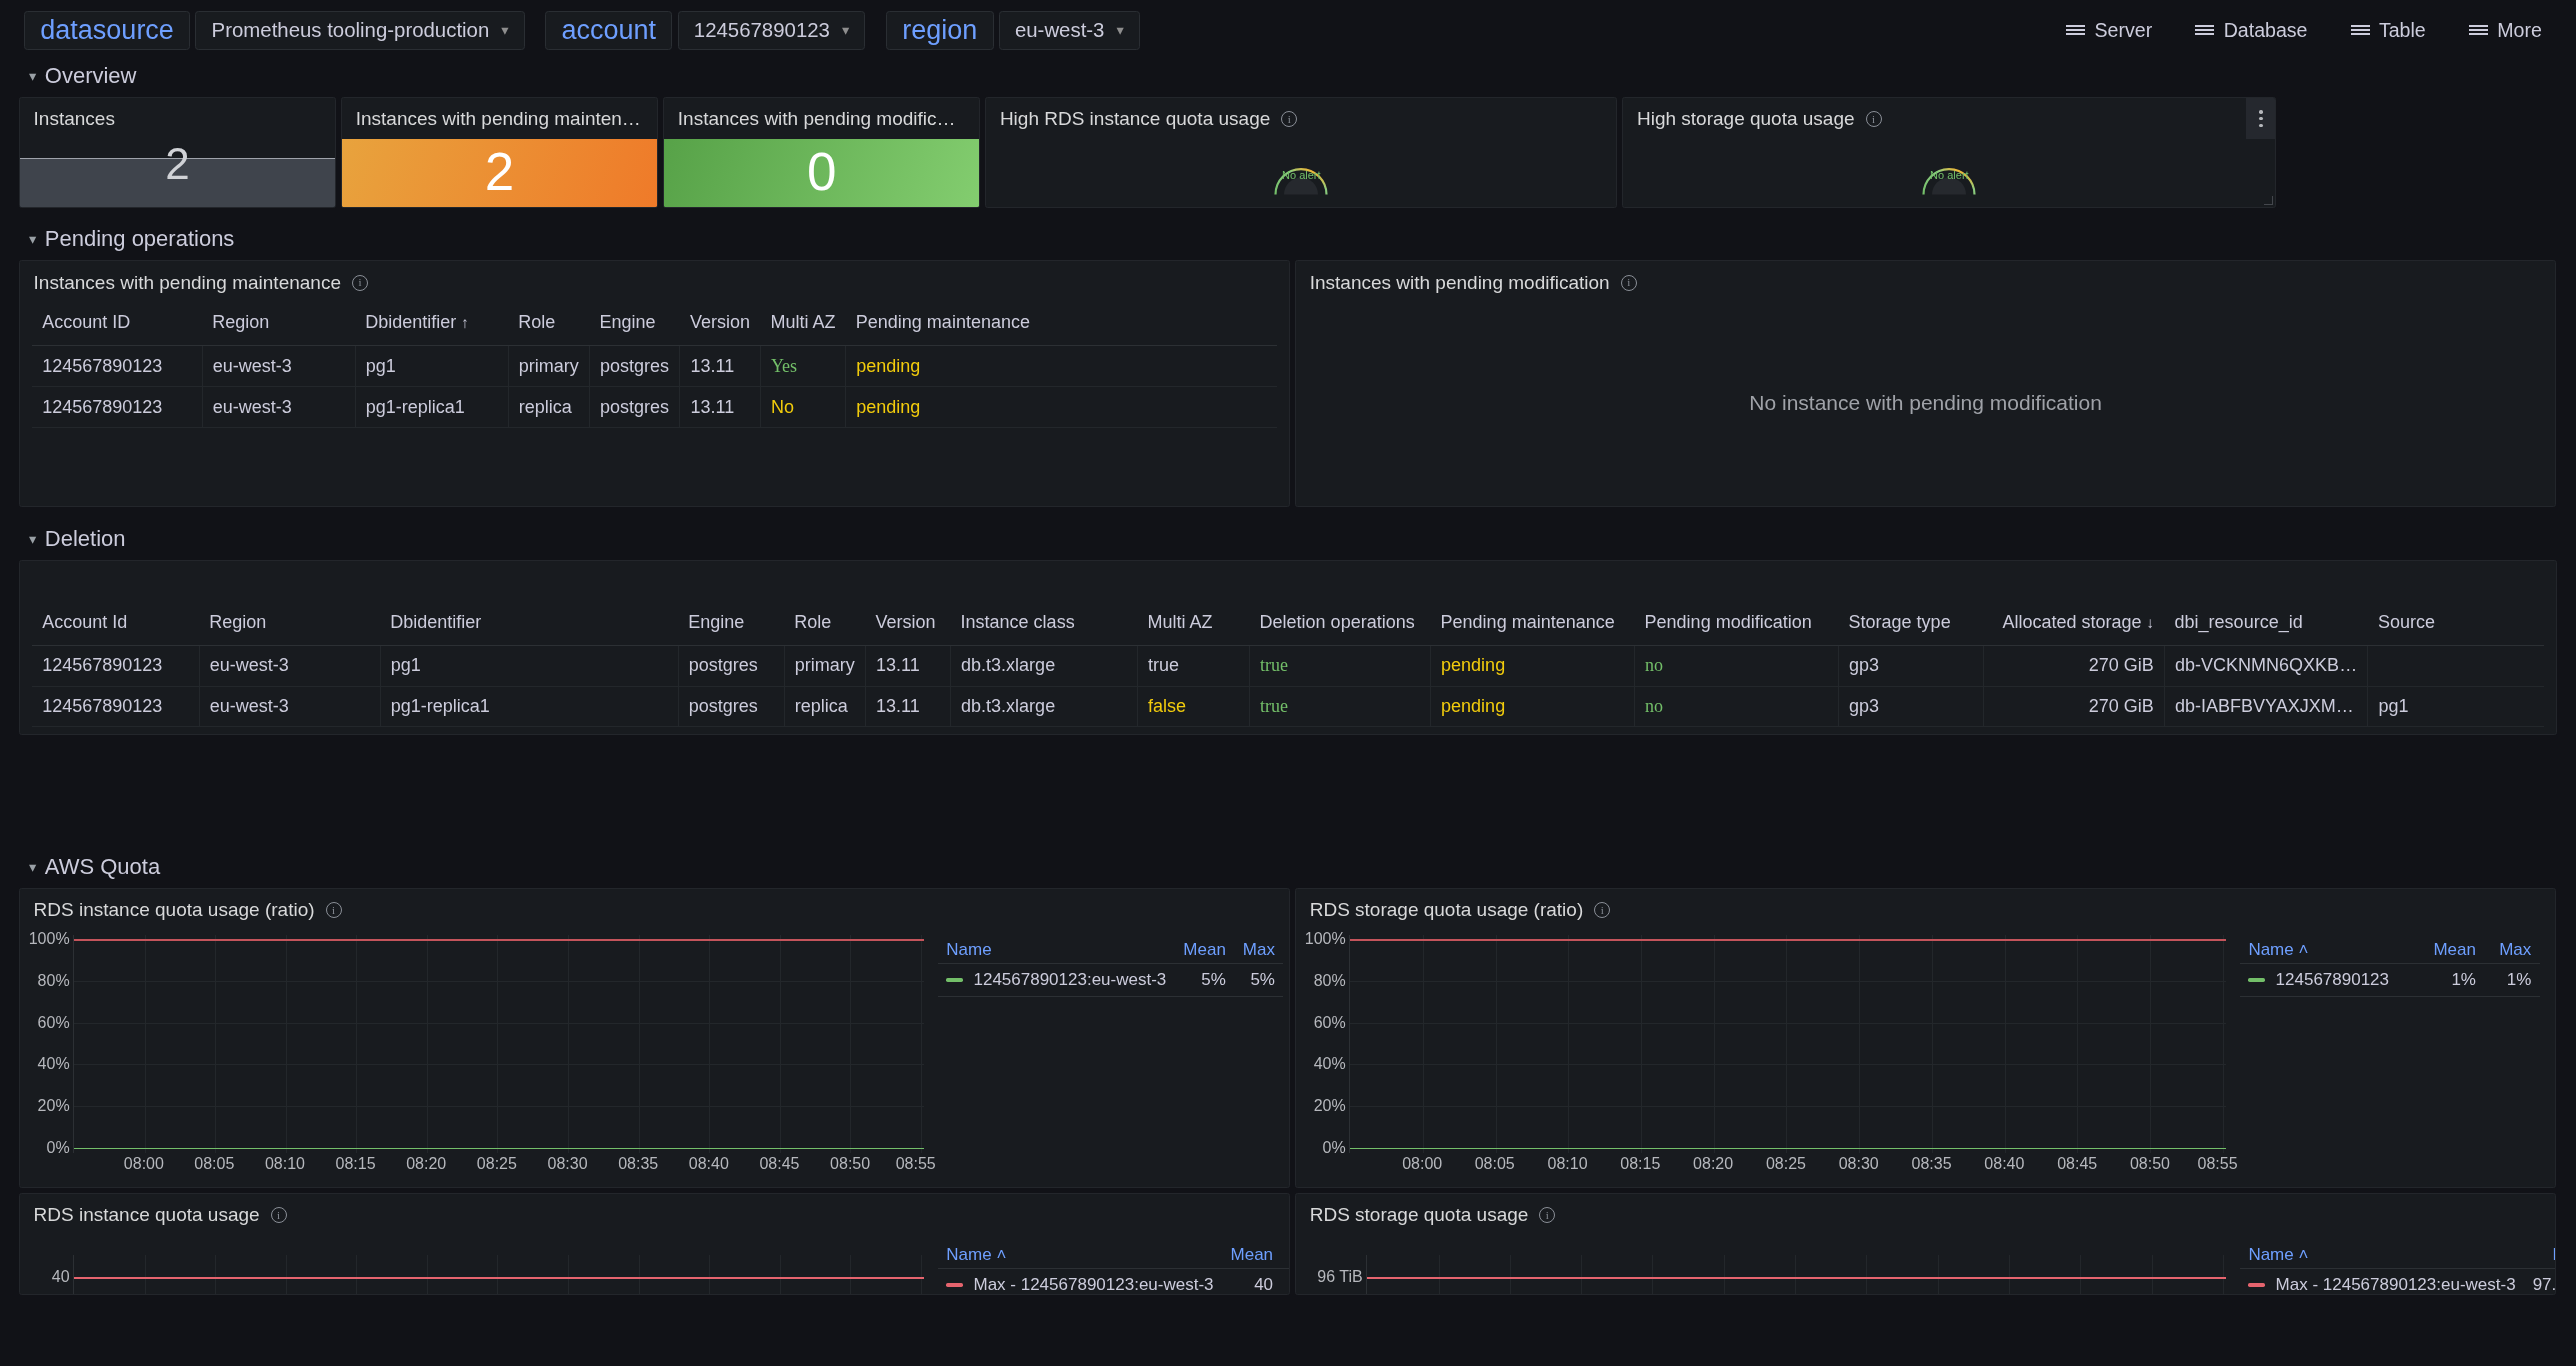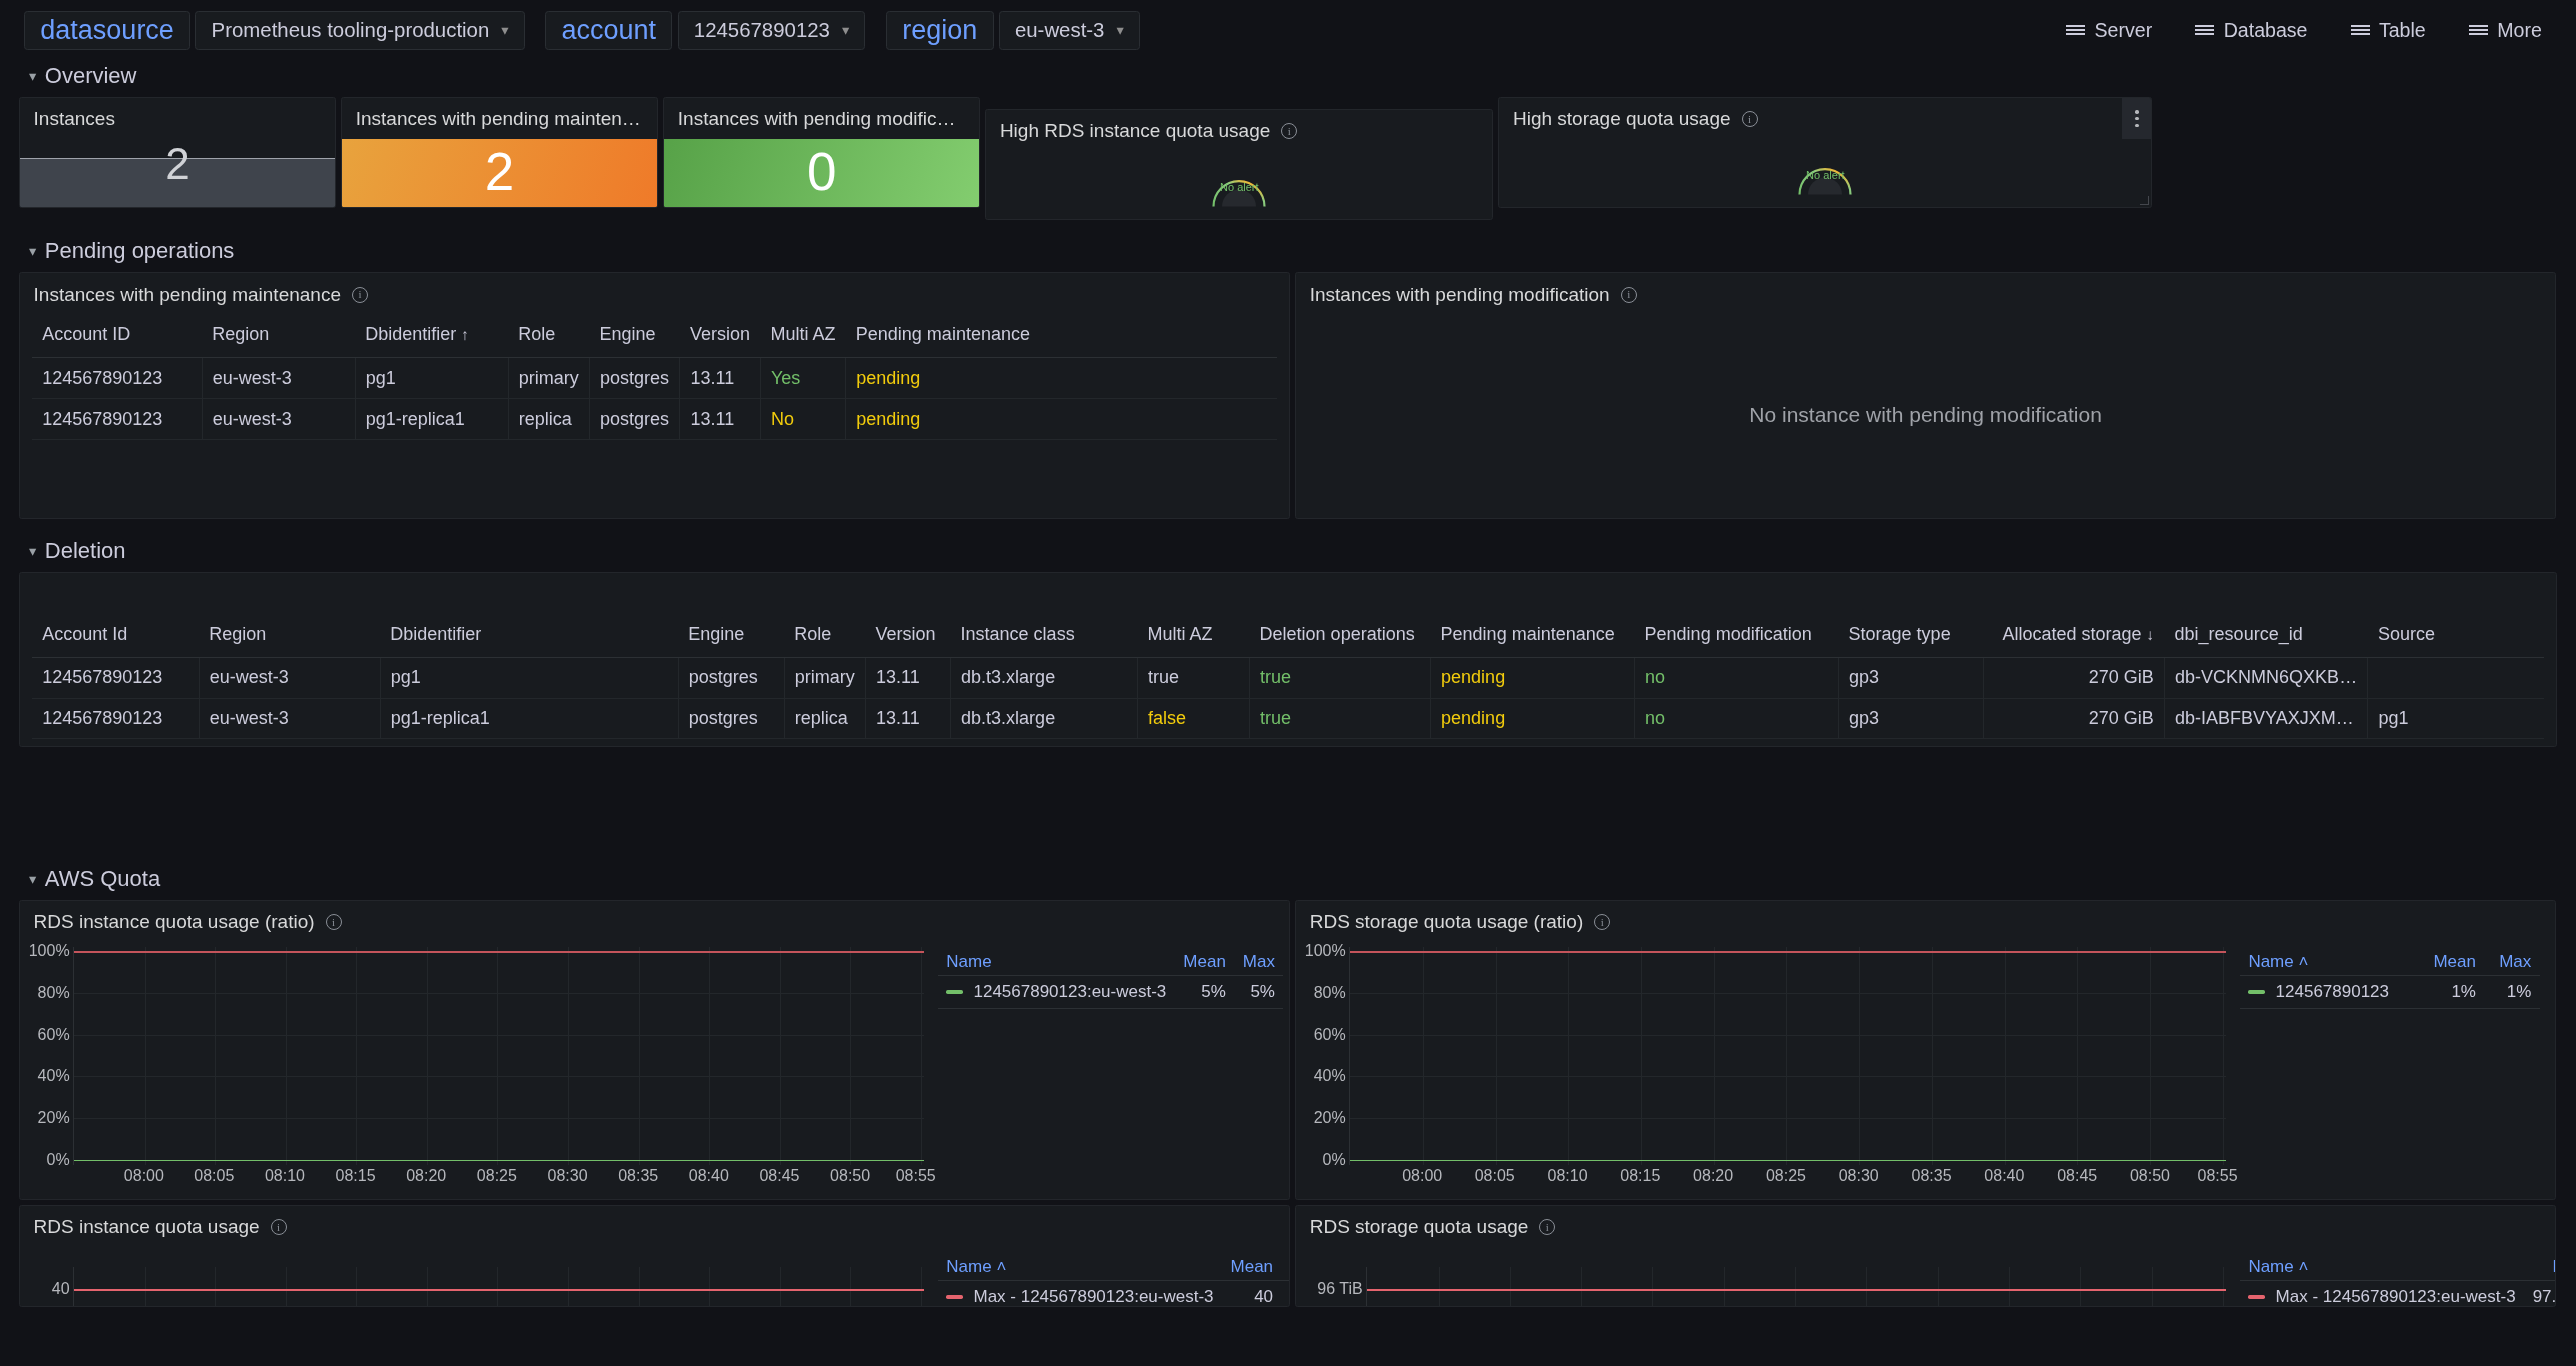--- a/index.html
+++ b/index.html
@@ -104,21 +104,21 @@
     padding: 12px 10.2px 12px 10.2px; border-bottom: 0.9px solid #2c3034;
     white-space: nowrap;
   }
   tbody td {
     padding: 9.4px 10.2px; color: #ccccdc;
     border-bottom: 0.9px solid #23272b; border-right: 0.9px solid #23272b;
     white-space: nowrap;
   }
   tbody td:last-child { border-right: none; }
   .c-yellow { color: #f2cc0c; }
-  .c-green  { color: #73bf69; }
+  .c-green  { color: #73bf69; font-family: Liberation Serif, serif; }
   .c-dim    { color: #ccccdc; }
   .num { text-align: right; }
   .sort-arrow { color: #ccccdc; font-size: 15.3px; }
   .empty-msg {
     position:absolute; inset: 39px 0 0 0; display:flex;
     align-items:center; justify-content:center;
     color:#9fa2a8; font-size: 21px;
   }
 
   
@@ -240,21 +240,21 @@
       <div class="fill" style="background:linear-gradient(110deg,#e8a33d 0%,#ef7a29 100%);"></div>
       <div class="stat-value">2</div>
     </div>
 
     <div class="panel stat stat-big" style="width:317px;">
       <div class="panel-title">Instances with pending modific…</div>
       <div class="fill" style="background:linear-gradient(110deg,#57a248 0%,#83cd6f 100%);"></div>
       <div class="stat-value">0</div>
     </div>
 
-    <div class="panel alert-panel" style="width:508px;margin-top:12px;">
+    <div class="panel alert-panel" style="width:632px;">
       <div class="panel-title">
         <span>High RDS instance quota usage</span>
         <i class="info-i">i</i>
       </div>
       <div class="gauge-wrap">
         <div style="position:relative;width:68px;height:51px;">
           <svg width="68" height="51" viewBox="0 0 80 60">
             <defs>
               <linearGradient id="g1" x1="0" y1="1" x2="1" y2="0">
                 <stop offset="0%" stop-color="#73bf69"></stop>

